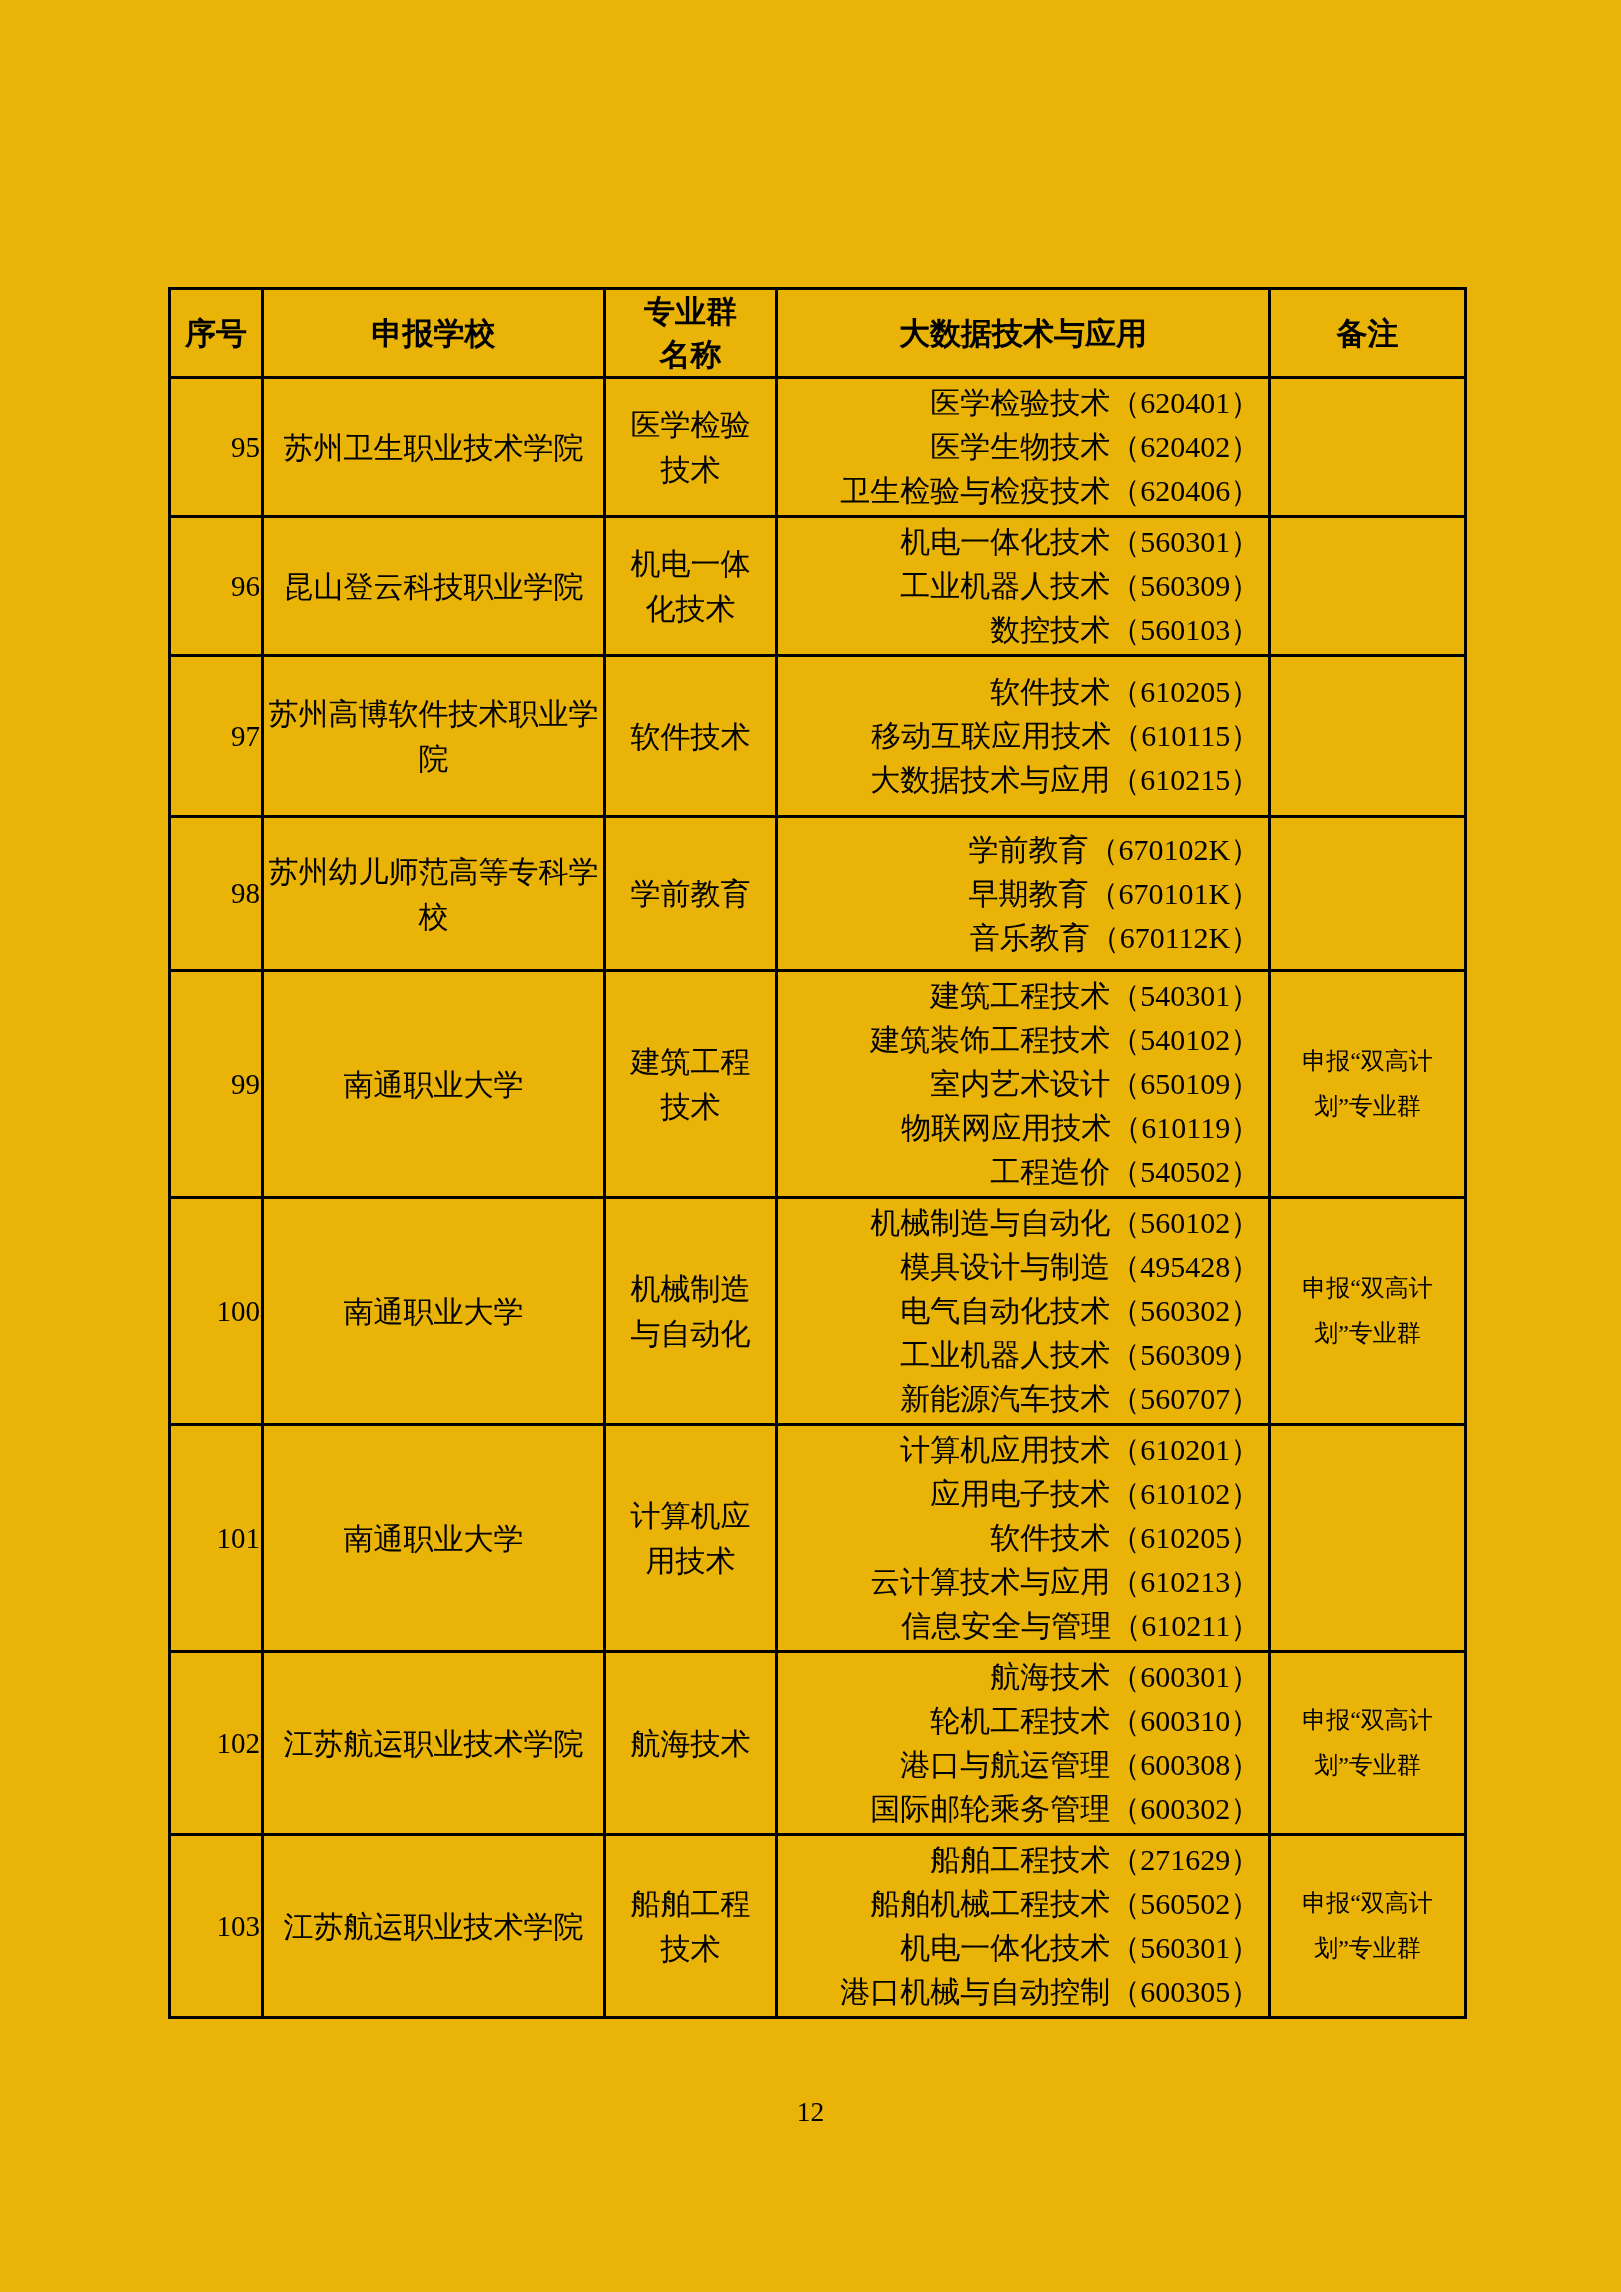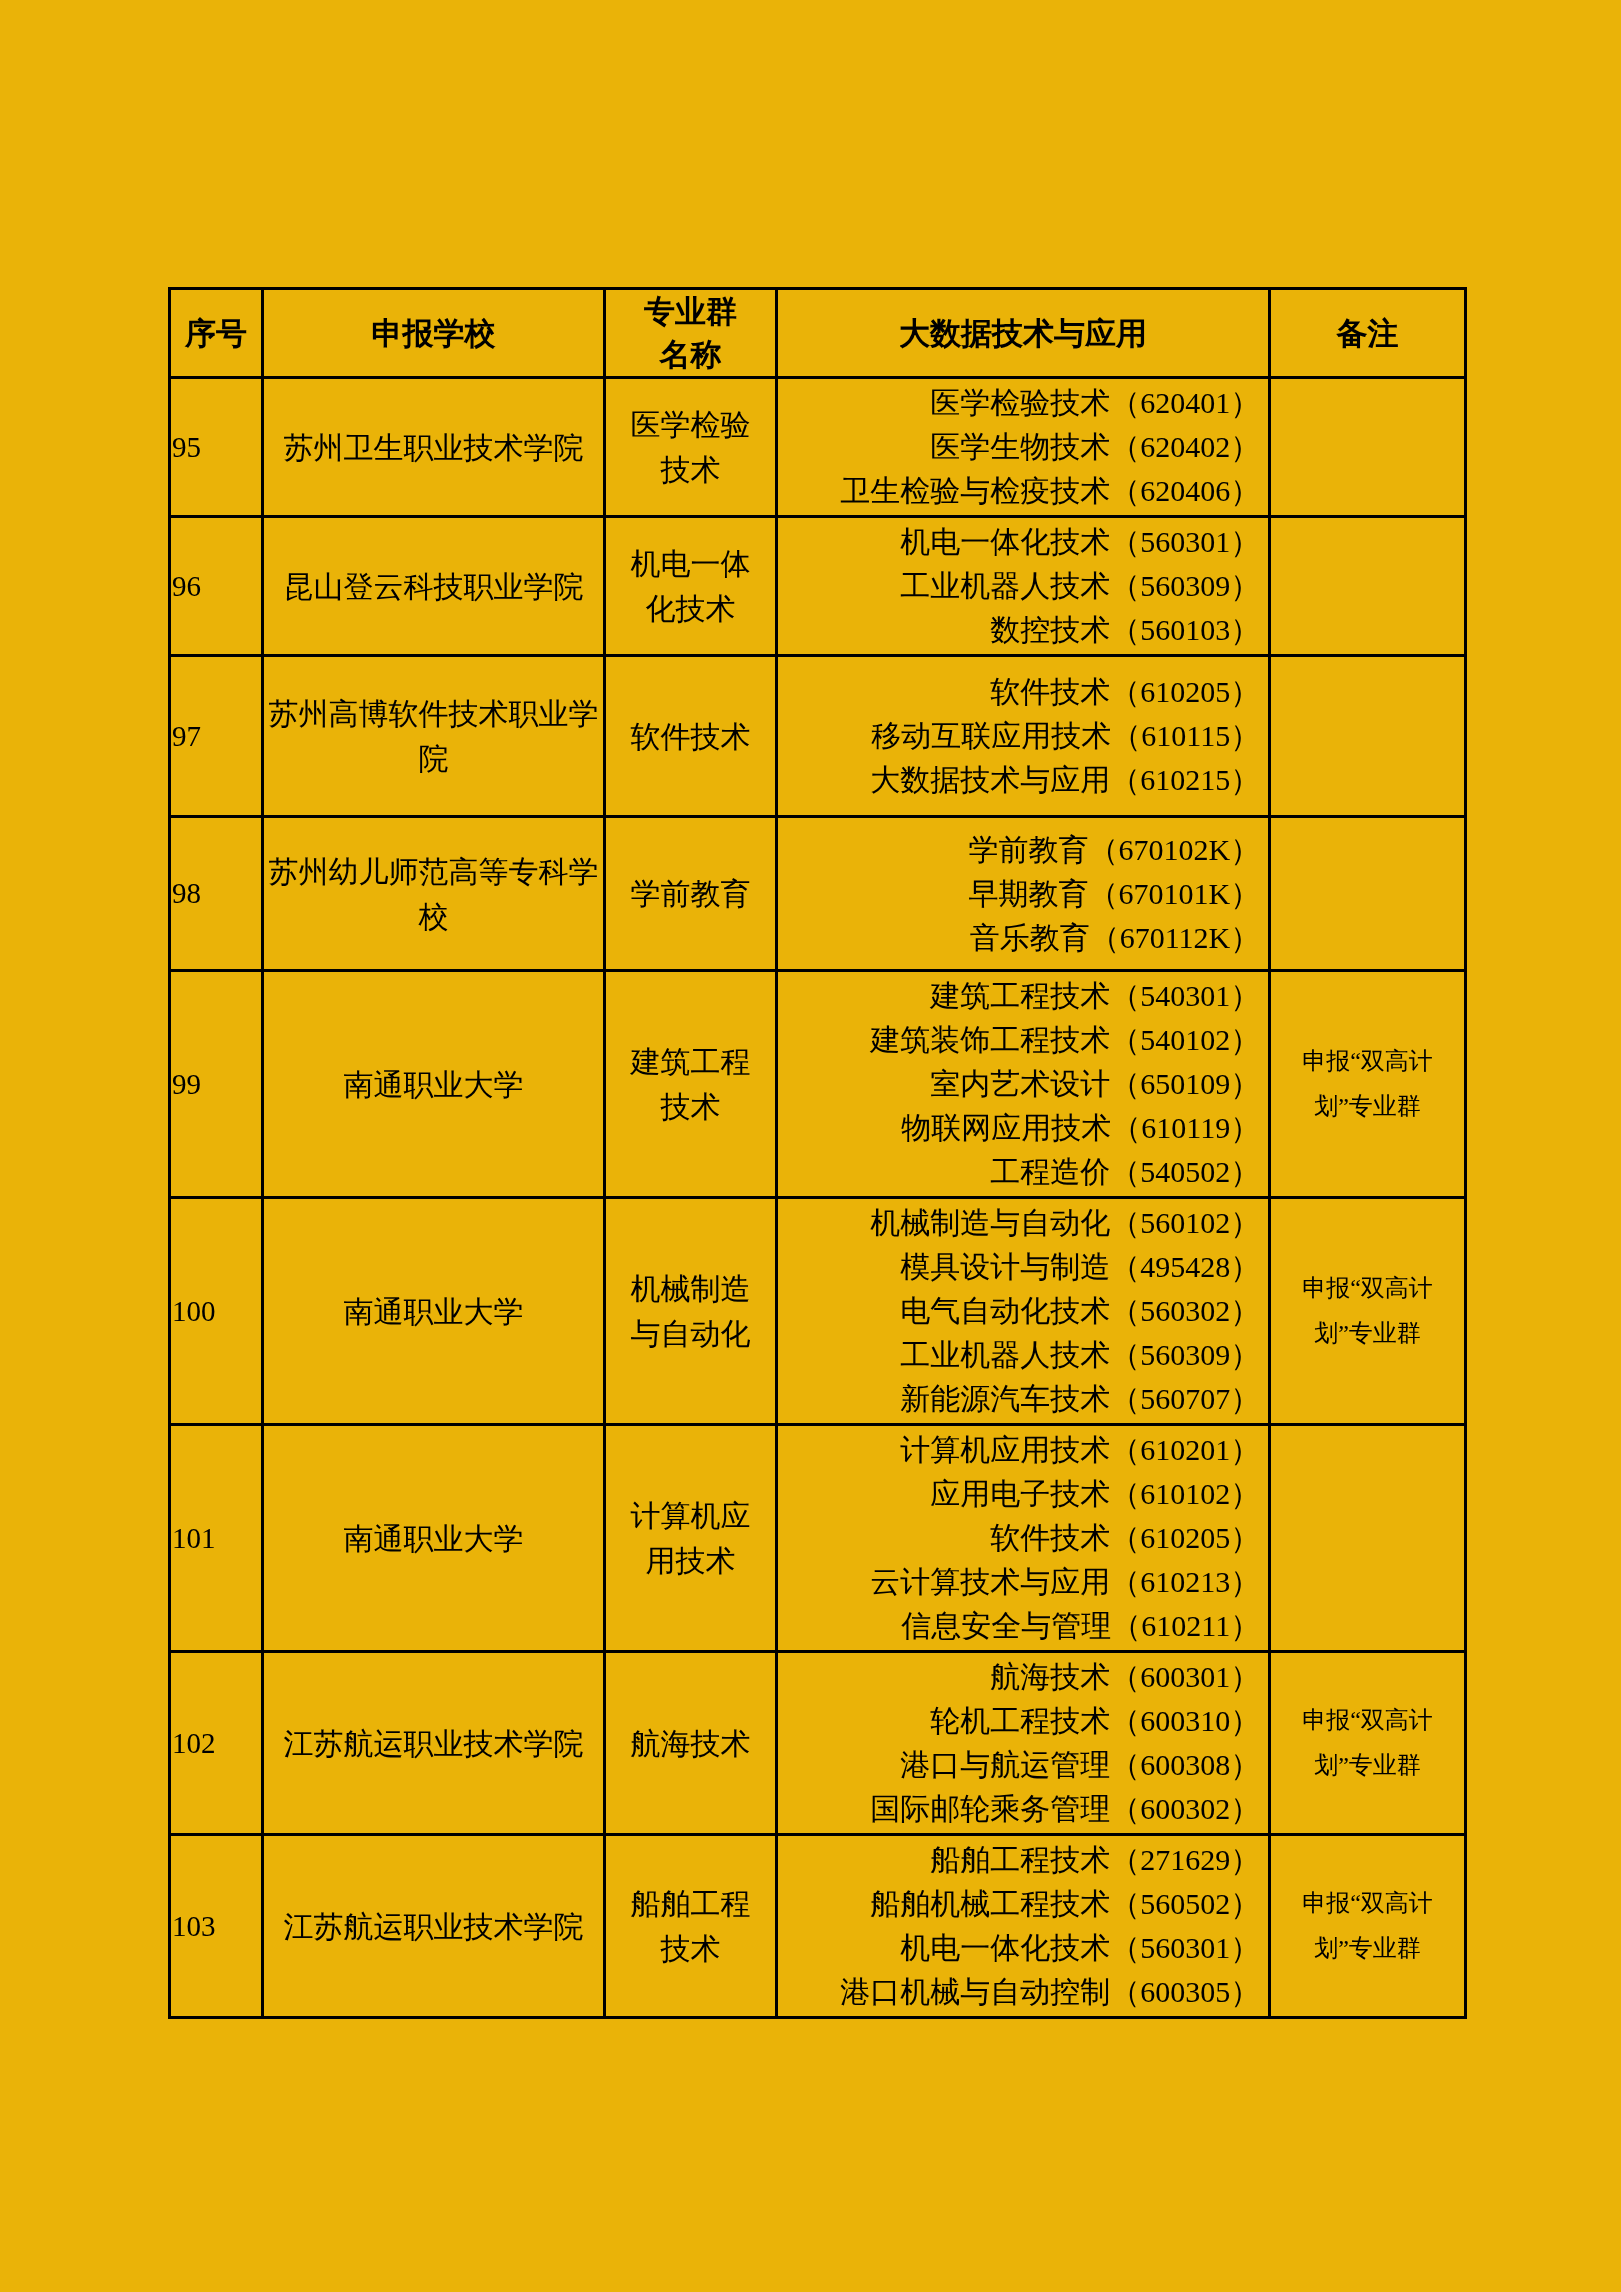--- a/index.html
+++ b/index.html
@@ -52,21 +52,21 @@
     font-size: 31px;
     line-height: 43px;
     text-align: center;
     white-space: pre-line;
     padding: 0 3.9px;
   }
   .apply-table td {
     font-size: 30px;
   }
   td.col-index {
-    text-align: left;
+    text-align: right;
     font-size: 29px;
   }
   td.col-school {
     text-align: center;
     line-height: 45px;
     white-space: pre-line;
     padding: 0 3.9px;
   }
   td.col-group {
     text-align: center;
@@ -239,15 +239,16 @@
             <div class="major-line">船舶机械工程技术（560502）</div>
             <div class="major-line">机电一体化技术（560301）</div>
             <div class="major-line">港口机械与自动控制（600305）</div>
           </td>
           <td class="col-remark">申报“双高计
 划”专业群</td>
         </tr>
       </tbody>
   </table>
 
+  <div class="page-number">12</div>
 
 </div>
 
 
 </body></html>

